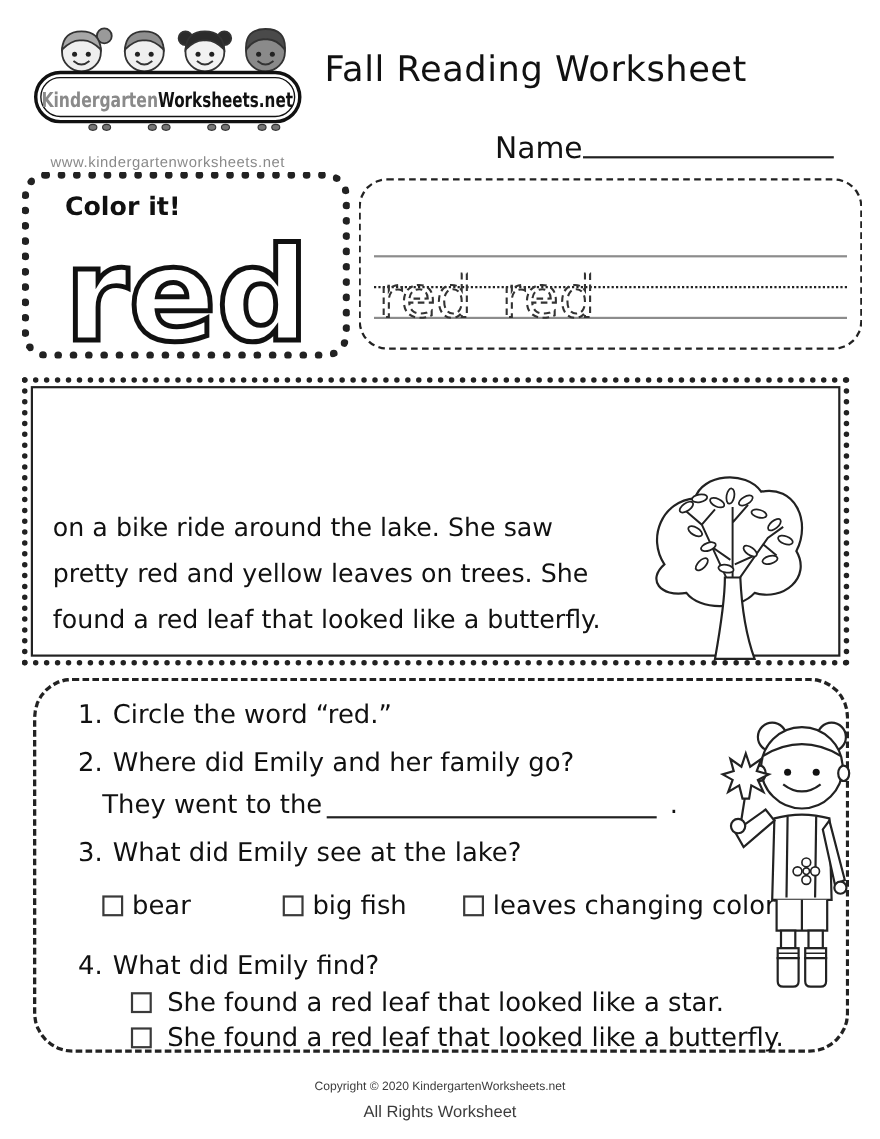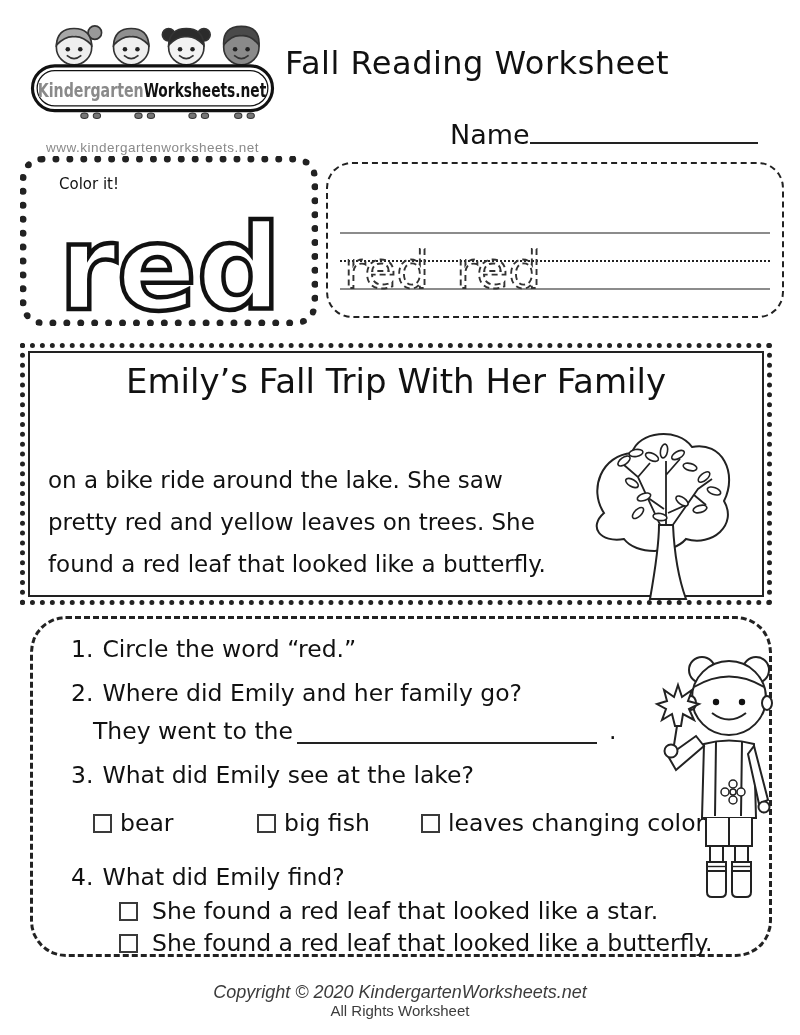--- a/index.html
+++ b/index.html
@@ -3,30 +3,30 @@
 <meta charset="utf-8">
 <style>
   html,body{margin:0;padding:0;background:#fff;}
   #page{position:relative;width:800px;height:1035px;background:#ffffff;overflow:hidden;
         font-family:"DejaVu Sans",sans-serif;color:#1a1a1a;}
 
   
   .logo{position:absolute;left:30px;top:16px;width:245px;}
   .logo-url{margin-top:14px;text-align:center;font-size:13.5px;color:#8a8a8a;
             font-family:"Liberation Sans",sans-serif;letter-spacing:.5px;}
-  .page-title{position:absolute;left:285px;top:44px;font-size:32px;color:#111;
+  .page-title{position:absolute;left:295px;top:44px;font-size:32px;color:#111;
               letter-spacing:.5px;white-space:nowrap;}
   .name-row{position:absolute;left:450px;top:114px;font-size:27px;color:#111;white-space:nowrap;text-align:center;}
   .name-line{display:inline-block;width:228px;border-bottom:2.5px solid #222;height:28px;
              vertical-align:baseline;}
 
   
   .color-box{position:absolute;left:20px;top:156px;width:298px;height:170px;box-sizing:border-box;
              border:7px dotted #222;border-radius:22px;}
-  .box-label{position:absolute;left:32px;top:12px;font-size:15px;font-weight:normal;color:#111;}
+  .box-label{position:absolute;left:32px;top:12px;font-size:23px;font-weight:bold;color:#111;}
   .bubble-word{position:absolute;left:4px;top:28px;}
 
   
   .trace-box{position:absolute;left:326px;top:162px;width:458px;height:156px;box-sizing:border-box;
              border:2.5px dashed #222;border-radius:26px;}
   .trace-label{position:absolute;left:20px;top:12px;font-size:23px;font-weight:bold;color:#111;}
   .wline{position:absolute;left:12px;right:12px;height:0;}
   .wline.solid{border-top:2px solid #8c8c8c;}
   .wline.dotted{border-top:2px dotted #222;}
   .trace-word-svg{position:absolute;left:0;top:38px;}
@@ -47,21 +47,21 @@
   .q-num{margin-right:9px;}
   .blank-line{display:inline-block;width:300px;border-bottom:2.5px solid #222;height:24px;}
   .checkbox{display:inline-block;width:15px;height:15px;border:2px solid #3a3a3a;background:#fff;
             margin-right:8px;flex:none;}
   .opt{position:absolute;top:0;display:flex;align-items:center;font-size:23.5px;color:#111;white-space:nowrap;}
   .girl{position:absolute;left:638px;top:650px;z-index:3;}
 
   
   .footer{position:absolute;left:0;right:0;text-align:center;
           font-family:"Liberation Sans",sans-serif;color:#3c3c3c;}
-  .footer-1{top:982px;font-size:18px;font-style:italic;}
+  .footer-1{top:982px;font-size:11px;}
   .footer-2{top:1002px;font-size:15px;}
 </style>
 </head>
 <body>
 
 <div id="page">
 
   <div class="logo">
     <svg width="245" height="106" viewBox="0 0 235 102">
       <g stroke="#333" stroke-width="1.6" fill="none">
@@ -129,21 +129,20 @@
     <div class="wline solid" style="top:68px"></div>
     <div class="wline dotted" style="top:96px"></div>
     <div class="wline solid" style="top:124px"></div>
     <svg class="trace-word-svg" width="440" height="100" viewBox="0 0 440 100">
       <text y="86" font-family="DejaVu Sans, sans-serif" font-size="52" fill="none" stroke="#333" stroke-width="1.9" stroke-dasharray="6,4"><tspan x="16">red</tspan><tspan x="128">red</tspan></text>
     </svg>
   </div>
 
   <div class="passage-box">
     <div class="passage-inner">
-      <div class="passage-title">Emily’s Fall Trip With Her Family</div>
       <div class="passage-line" style="top:114px">on a bike ride around the lake. She saw</div>
       <div class="passage-line" style="top:156px">pretty red and yellow leaves on trees. She</div>
       <div class="passage-line" style="top:198px">found a red leaf that looked like a butterfly.</div>
       <svg class="tree" width="172" height="188" viewBox="0 0 172 188">
         <g stroke="#222" stroke-width="2" fill="#fff">
           <path d="M30,100 C14,76 28,42 58,40 C64,18 104,14 118,34 C148,28 164,60 150,88
                    C164,112 138,134 112,126 C98,142 62,142 50,126 C26,130 14,114 30,100 Z"></path>
           <g fill="none" stroke-width="1.8">
             <path d="M88,116 L64,64 L50,52 M64,64 L76,50"></path>
             <path d="M92,116 L92,48 M92,62 L106,46"></path>

